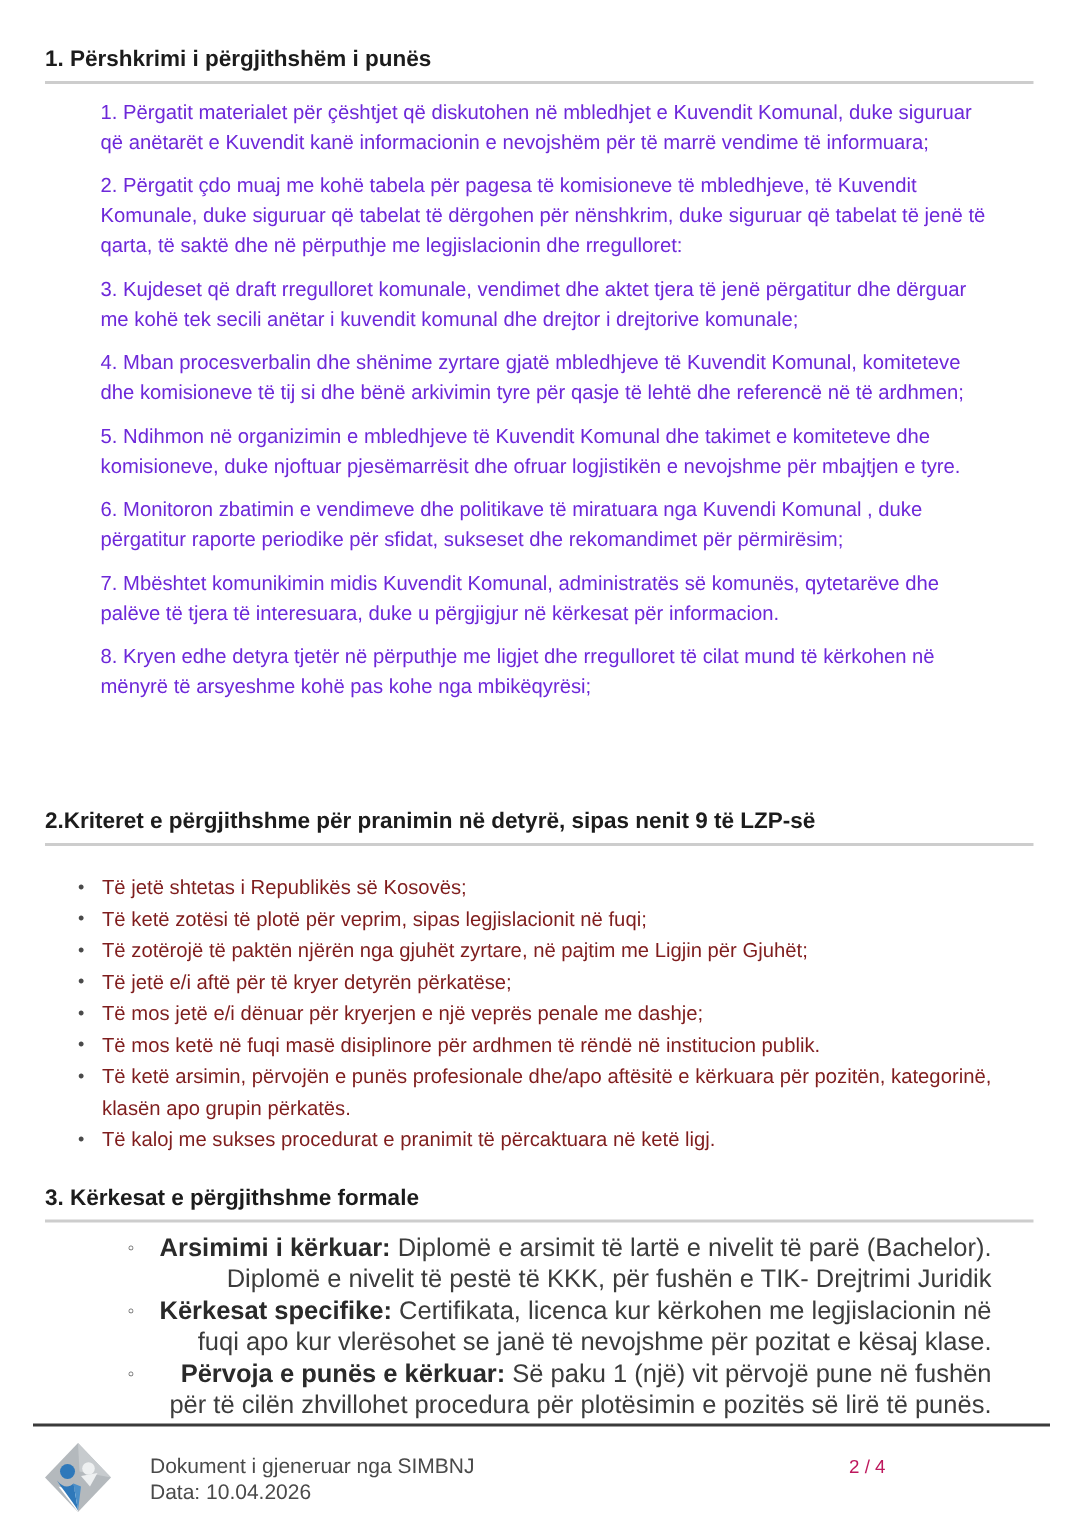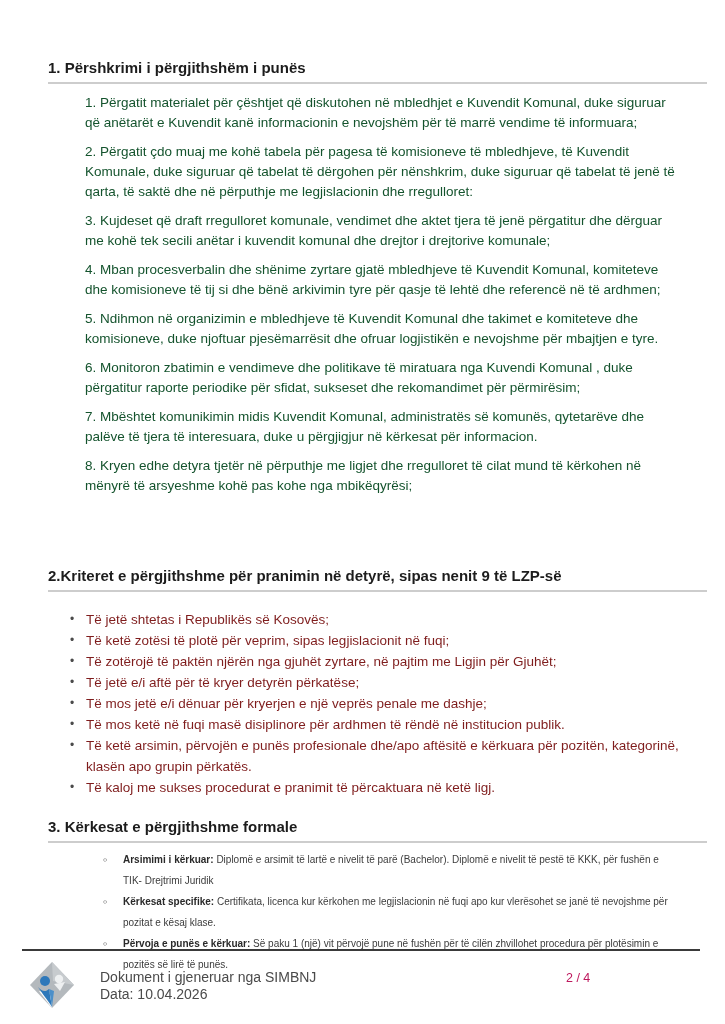--- a/index.html
+++ b/index.html
@@ -7,24 +7,23 @@
     width: 725px;
     height: 1024px;
     background: #ffffff;
     position: relative;
     overflow: hidden;
     font-family: "Liberation Sans", sans-serif;
     color: #3a3a3a;
   }
   .content {
     position: absolute;
-    left: 48px;
+    left: 30px;
     top: 30px;
     width: 659px;
-    margin-top: 28px;
   }
   .section-title {
     font-size: 15px;
     font-weight: bold;
     color: #1c1c1c;
     margin: 0;
     line-height: 19px;
   }
   .title-rule {
     height: 0;
@@ -33,21 +32,21 @@
   }
   
   .paras {
     padding-left: 37px;
     padding-right: 28px;
     margin-top: 6px;
   }
   .para {
     font-size: 13.5px;
     line-height: 20px;
-    color: #14532d;
+    color: #6d28d9;
     margin: 9px 0;
   }
   
   .section-2 { margin-top: 70px; }
   .bullet-list {
     list-style: none;
     margin: 17px 0 0 0;
     padding: 0 28px 0 22px;
   }
   .bullet-list li {
@@ -66,25 +65,26 @@
     color: #4a4a4a;
   }
   
   .section-3 { margin-top: 19px; }
   .req-list {
     list-style: none;
     margin: 6px 0 0 0;
     padding: 0 28px 0 55px;
   }
   .req-list li {
-    font-size: 10px;
+    font-size: 17px;
     line-height: 21px;
     color: #3c3c3c;
     position: relative;
     padding-left: 20px;
+    text-align: right;
   }
   .req-list li::before {
     content: "◦";
     position: absolute;
     left: 0;
     top: 0;
     font-size: 13px;
     color: #6a6a6a;
   }
   .req-lead { font-weight: bold; color: #2a2a2a; }

